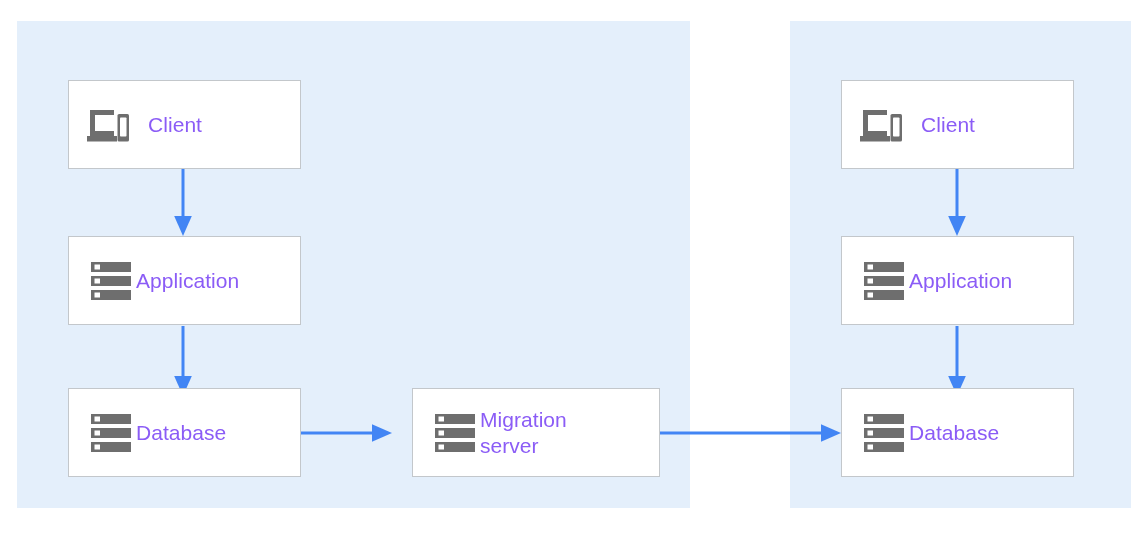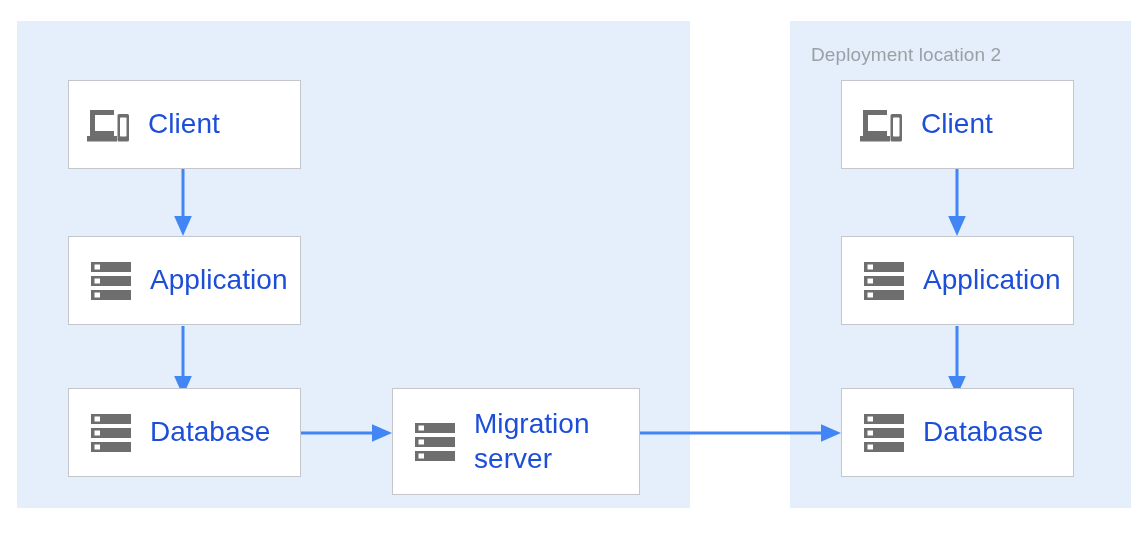--- a/index.html
+++ b/index.html
@@ -46,33 +46,33 @@
     justify-content: flex-start;
   }
   .node-icon {
     flex: 0 0 auto;
     display: flex;
     align-items: center;
     justify-content: center;
   }
   .node-label {
     flex: 1 1 auto;
-    font-size: 28px;
-    color: #1d4ed8;
+    font-size: 21px;
+    color: #8b5cf6;
     line-height: 1.22;
     letter-spacing: 0.05px;
   }
 
   
   .node.client .node-icon { margin-left: 17px; width: 44px; }
   .node.client .node-label { margin-left: 18px; }
 
   
   .node.server .node-icon { margin-left: 21px; width: 42px; }
-  .node.server .node-label { margin-left: 18px; }
+  .node.server .node-label { margin-left: 4px; }
 
   .node.migration .node-label {
     white-space: normal;
     max-width: 120px;
   }
 
   
   .arrow {
     position: absolute;
     pointer-events: none;
@@ -80,21 +80,20 @@
   .arrow svg { display: block; overflow: visible; }
 </style>
 </head>
 <body>
 
 <div id="canvas">
 
   <div class="zone" style="left:17px; top:21px; width:673px; height:487px;"></div>
 
   <div class="zone" style="left:790px; top:21px; width:341px; height:487px;"></div>
-  <div class="zone-label" style="left:811px; top:45px;">Deployment location 2</div>
 
   <div class="arrow" style="left:172px; top:166px; width:22px; height:72px;">
     <svg width="22" height="72" viewBox="0 0 22 72" aria-hidden="true">
       <line x1="11" y1="0" x2="11" y2="53" stroke="#4285f4" stroke-width="3"></line>
       <path d="M11 70 L2.2 50 L19.8 50 Z" fill="#4285f4"></path>
     </svg>
   </div>
 
   <div class="arrow" style="left:172px; top:326px; width:22px; height:72px;">
     <svg width="22" height="72" viewBox="0 0 22 72" aria-hidden="true">
@@ -166,21 +165,21 @@
         <rect x="0" y="14" width="40" height="10" fill="#6e6e6e"></rect>
         <rect x="0" y="28" width="40" height="10" fill="#6e6e6e"></rect>
         <rect x="3.5" y="2.5" width="5.5" height="5" fill="#ffffff"></rect>
         <rect x="3.5" y="16.5" width="5.5" height="5" fill="#ffffff"></rect>
         <rect x="3.5" y="30.5" width="5.5" height="5" fill="#ffffff"></rect>
       </svg>
     </span>
     <span class="node-label">Database</span>
   </div>
 
-  <div class="node server migration" style="left:392px; top:388px; width:248px; height:107px;">
+  <div class="node server migration" style="left:412px; top:388px; width:248px; height:89px;">
     <span class="node-icon">
       <svg width="40" height="38" viewBox="0 0 40 38" aria-hidden="true">
         <rect x="0" y="0" width="40" height="10" fill="#6e6e6e"></rect>
         <rect x="0" y="14" width="40" height="10" fill="#6e6e6e"></rect>
         <rect x="0" y="28" width="40" height="10" fill="#6e6e6e"></rect>
         <rect x="3.5" y="2.5" width="5.5" height="5" fill="#ffffff"></rect>
         <rect x="3.5" y="16.5" width="5.5" height="5" fill="#ffffff"></rect>
         <rect x="3.5" y="30.5" width="5.5" height="5" fill="#ffffff"></rect>
       </svg>
     </span>

